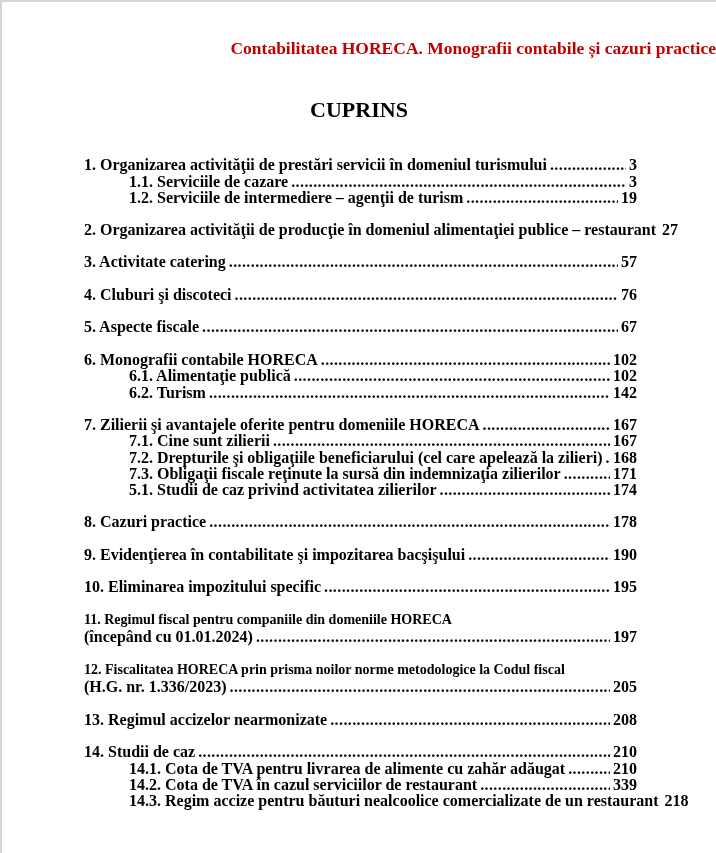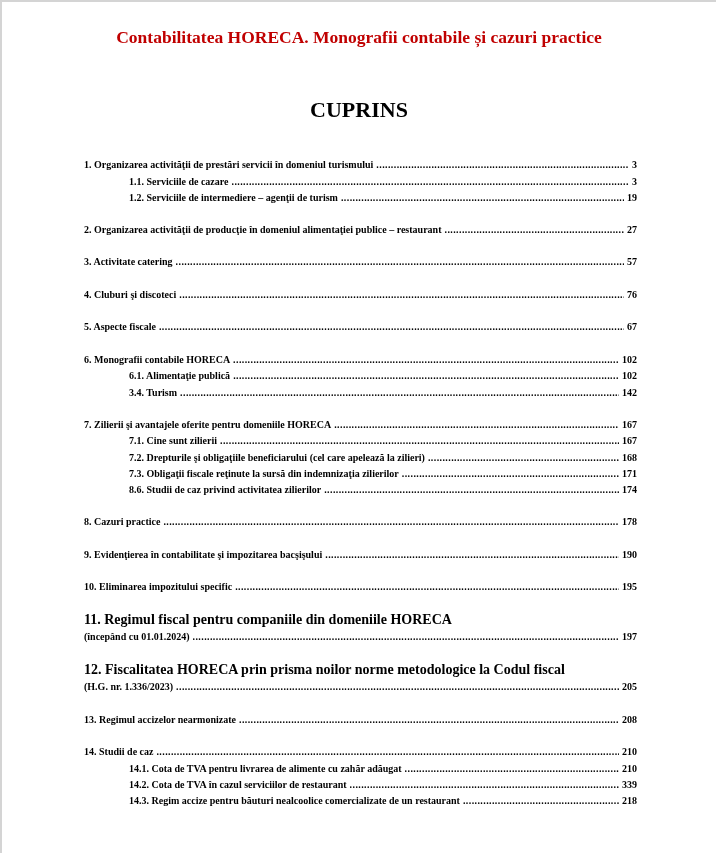--- a/index.html
+++ b/index.html
@@ -4,29 +4,29 @@
 <style>
   html, body { margin: 0; padding: 0; }
   body {
     width: 716px; height: 853px; background: #ffffff; overflow: hidden;
     font-family: "Liberation Serif", serif; color: #000;
     position: relative;
     border-top: 2px solid #d4d4d4; border-left: 2px solid #d4d4d4;
     box-sizing: border-box;
   }
   .book-title {
-    position: absolute; left: 0; right: 0; top: 25px;
-    text-align: center; font-weight: bold; font-size: 17.5px; color: #c00000;
+    position: absolute; left: 0; right: 0; top: 36px;
+    text-align: right; font-weight: bold; font-size: 17.5px; color: #c00000;
   }
   .toc-heading {
     position: absolute; left: 0; right: 0; top: 95px;
     text-align: center; font-weight: bold; font-size: 22px;
   }
   .toc { position: absolute; left: 82px; width: 553px; top: 154px; }
-  .entry { display: flex; align-items: baseline; white-space: nowrap; line-height: 17.5px; font-size: 10px; }
+  .entry { display: flex; align-items: baseline; white-space: nowrap; line-height: 17.5px; font-size: 16px; }
   .entry.main { font-weight: bold; }
   .entry.sub { padding-left: 45px; font-weight: bold; line-height: 16.2px; }
   .entry .label { flex: 0 0 auto; }
   .entry .dots { flex: 1 1 auto; overflow: hidden; margin: 0 3px; }
   .entry .dots::before {
     content: "................................................................................................................................................................................................................................................................";
     letter-spacing: 0.4px;
   }
   .entry .page { flex: 0 0 auto; text-align: right; }
   .group { margin-bottom: 15px; }
@@ -95,21 +95,21 @@
         <span class="label">6. Monografii contabile HORECA</span>
         <span class="dots"></span>
         <span class="page">102</span>
       </div>
     <div class="entry sub">
         <span class="label">6.1. Alimentaţie publică</span>
         <span class="dots"></span>
         <span class="page">102</span>
       </div>
     <div class="entry sub">
-        <span class="label">3.4. Turism</span>
+        <span class="label">6.2. Turism</span>
         <span class="dots"></span>
         <span class="page">142</span>
       </div>
   </div>
 
   <div class="group">
     <div class="entry main">
         <span class="label">7. Zilierii şi avantajele oferite pentru domeniile HORECA</span>
         <span class="dots"></span>
         <span class="page">167</span>
@@ -123,21 +123,21 @@
         <span class="label">7.2. Drepturile şi obligaţiile beneficiarului (cel care apelează la zilieri)</span>
         <span class="dots"></span>
         <span class="page">168</span>
       </div>
     <div class="entry sub">
         <span class="label">7.3. Obligaţii fiscale reţinute la sursă din indemnizaţia zilierilor</span>
         <span class="dots"></span>
         <span class="page">171</span>
       </div>
     <div class="entry sub">
-        <span class="label">8.6. Studii de caz privind activitatea zilierilor</span>
+        <span class="label">5.1. Studii de caz privind activitatea zilierilor</span>
         <span class="dots"></span>
         <span class="page">174</span>
       </div>
   </div>
 
   <div class="group">
     <div class="entry main">
         <span class="label">8. Cazuri practice</span>
         <span class="dots"></span>
         <span class="page">178</span>

